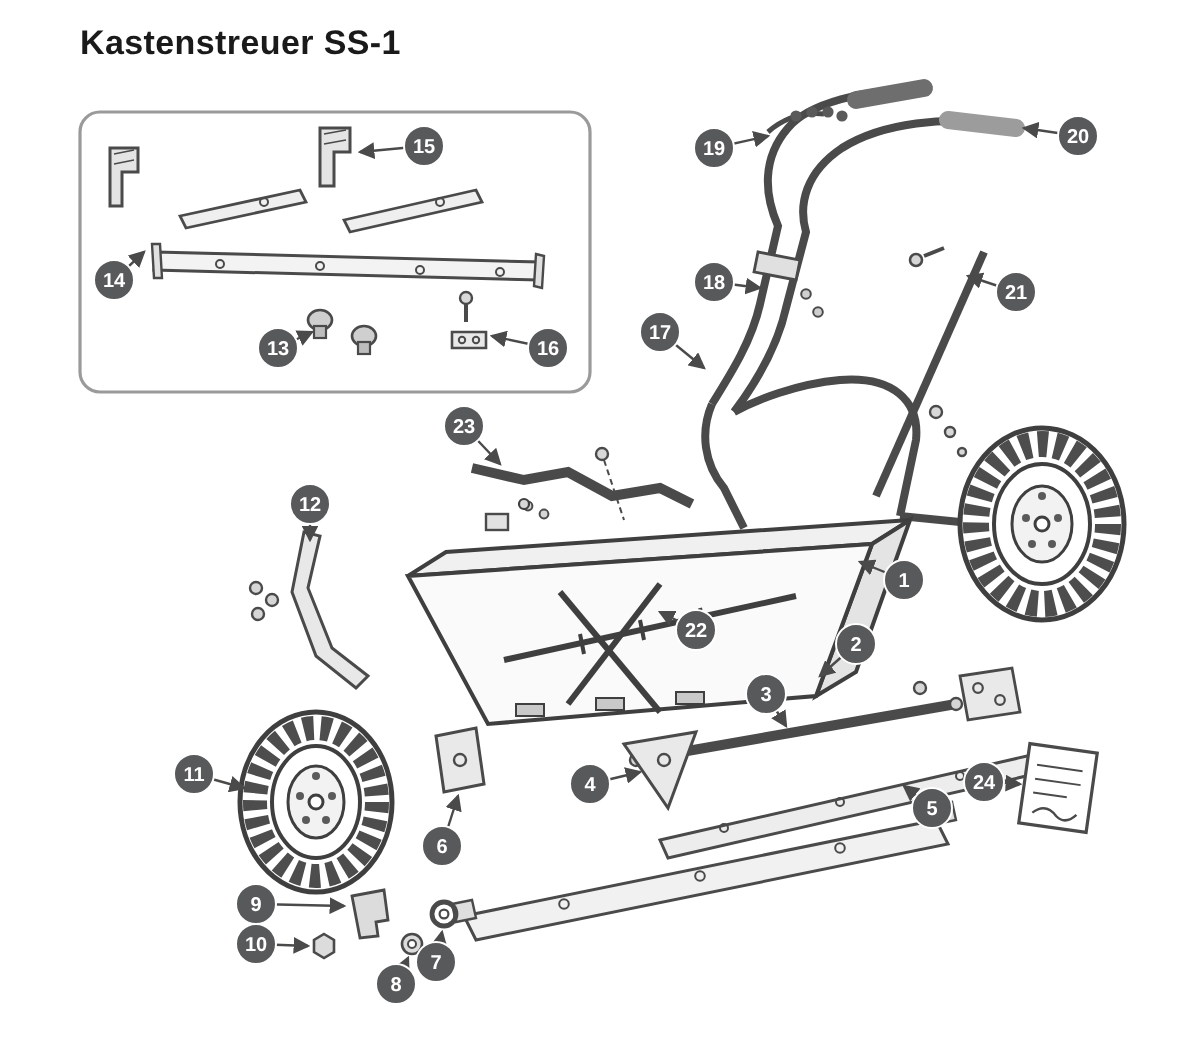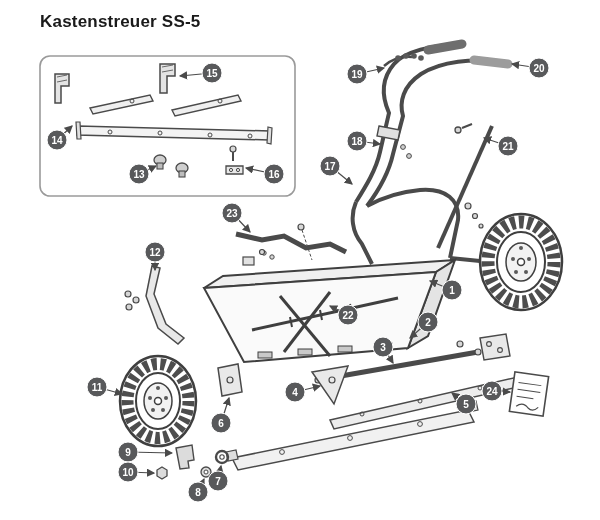--- a/index.html
+++ b/index.html
@@ -13,21 +13,21 @@
   }
   svg{position:absolute;left:0;top:0;}
   .callout-text{
     font-family:"Liberation Sans",sans-serif;font-size:10px;font-weight:bold;
   }
 </style>
 </head>
 <body>
 
 <div class="page">
-  <div class="page-title">Kastenstreuer SS-5</div>
+  <div class="page-title">Kastenstreuer SS-1</div>
 
   <svg id="diagram-svg" width="600" height="520" viewBox="0 0 600 520">
     <defs>
       <marker id="arrow" markerWidth="7" markerHeight="7" refX="6" refY="3.5" orient="auto">
         <path d="M0,0 L7,3.5 L0,7 z" fill="#4a4a4a"></path>
       </marker>
     </defs>
 
     <g stroke="#4a4a4a" fill="none">
       <rect x="40" y="56" width="255" height="140" rx="10" stroke="#9a9a9a" stroke-width="1.6"></rect>

